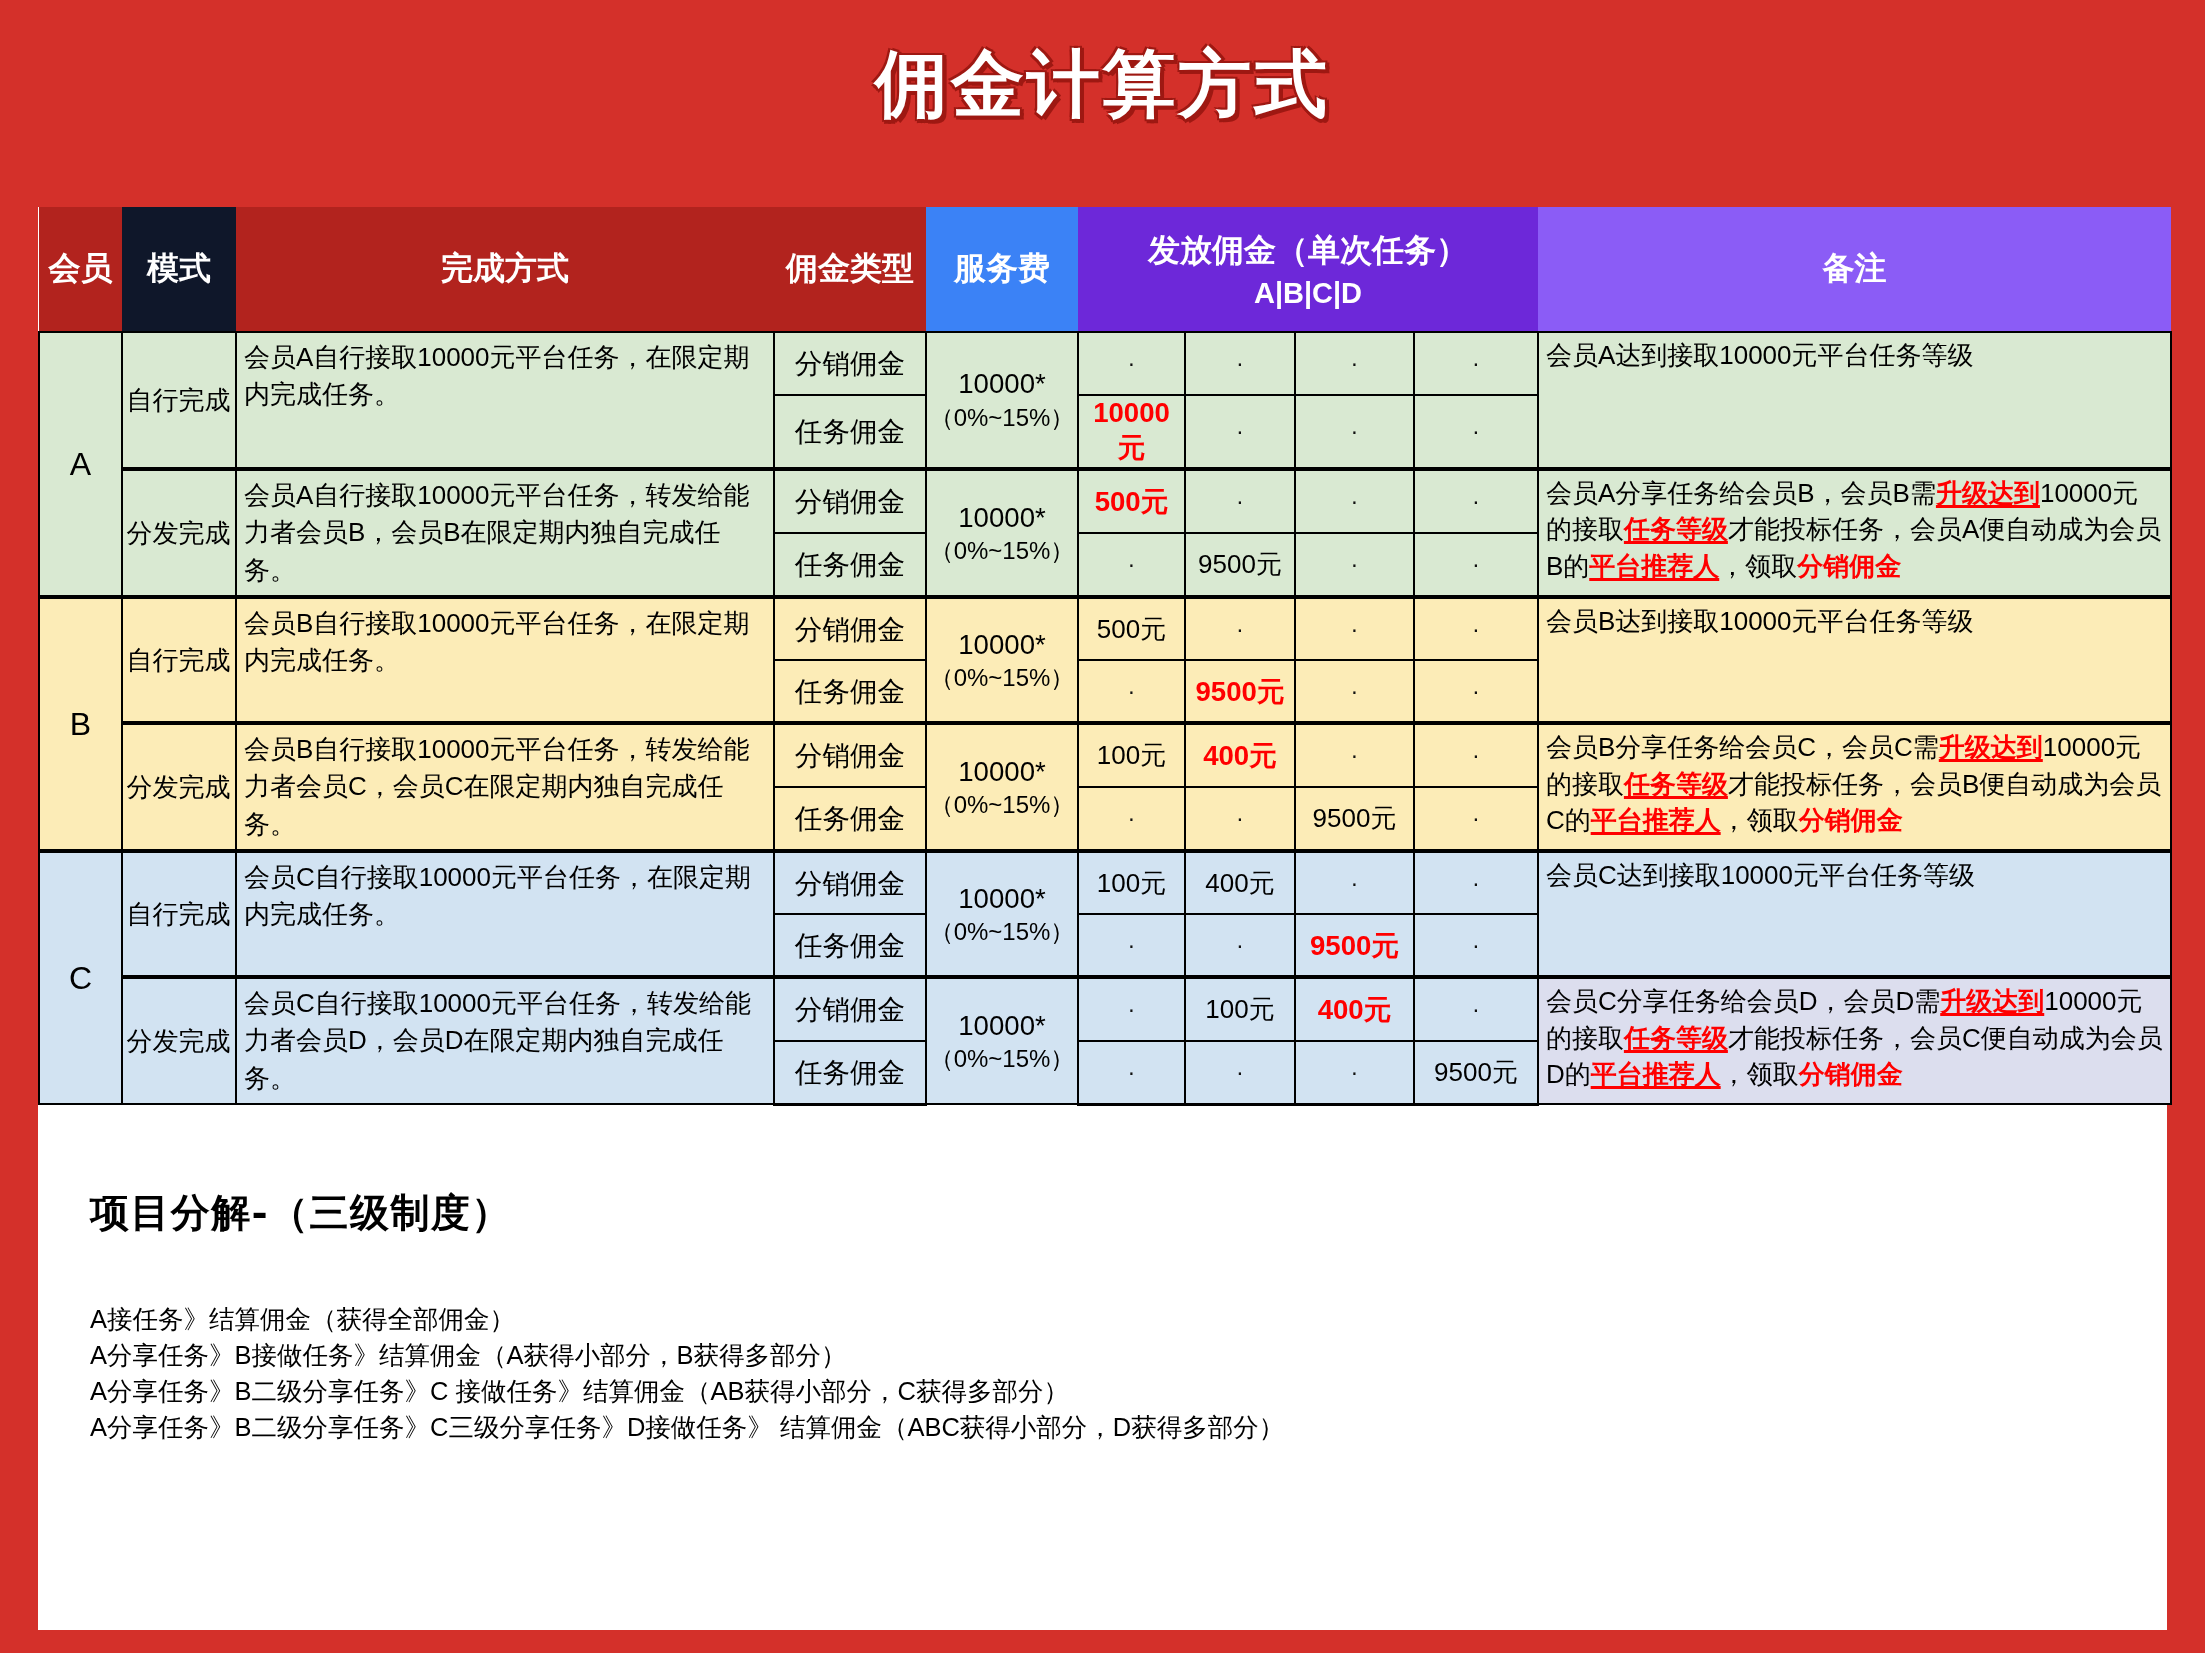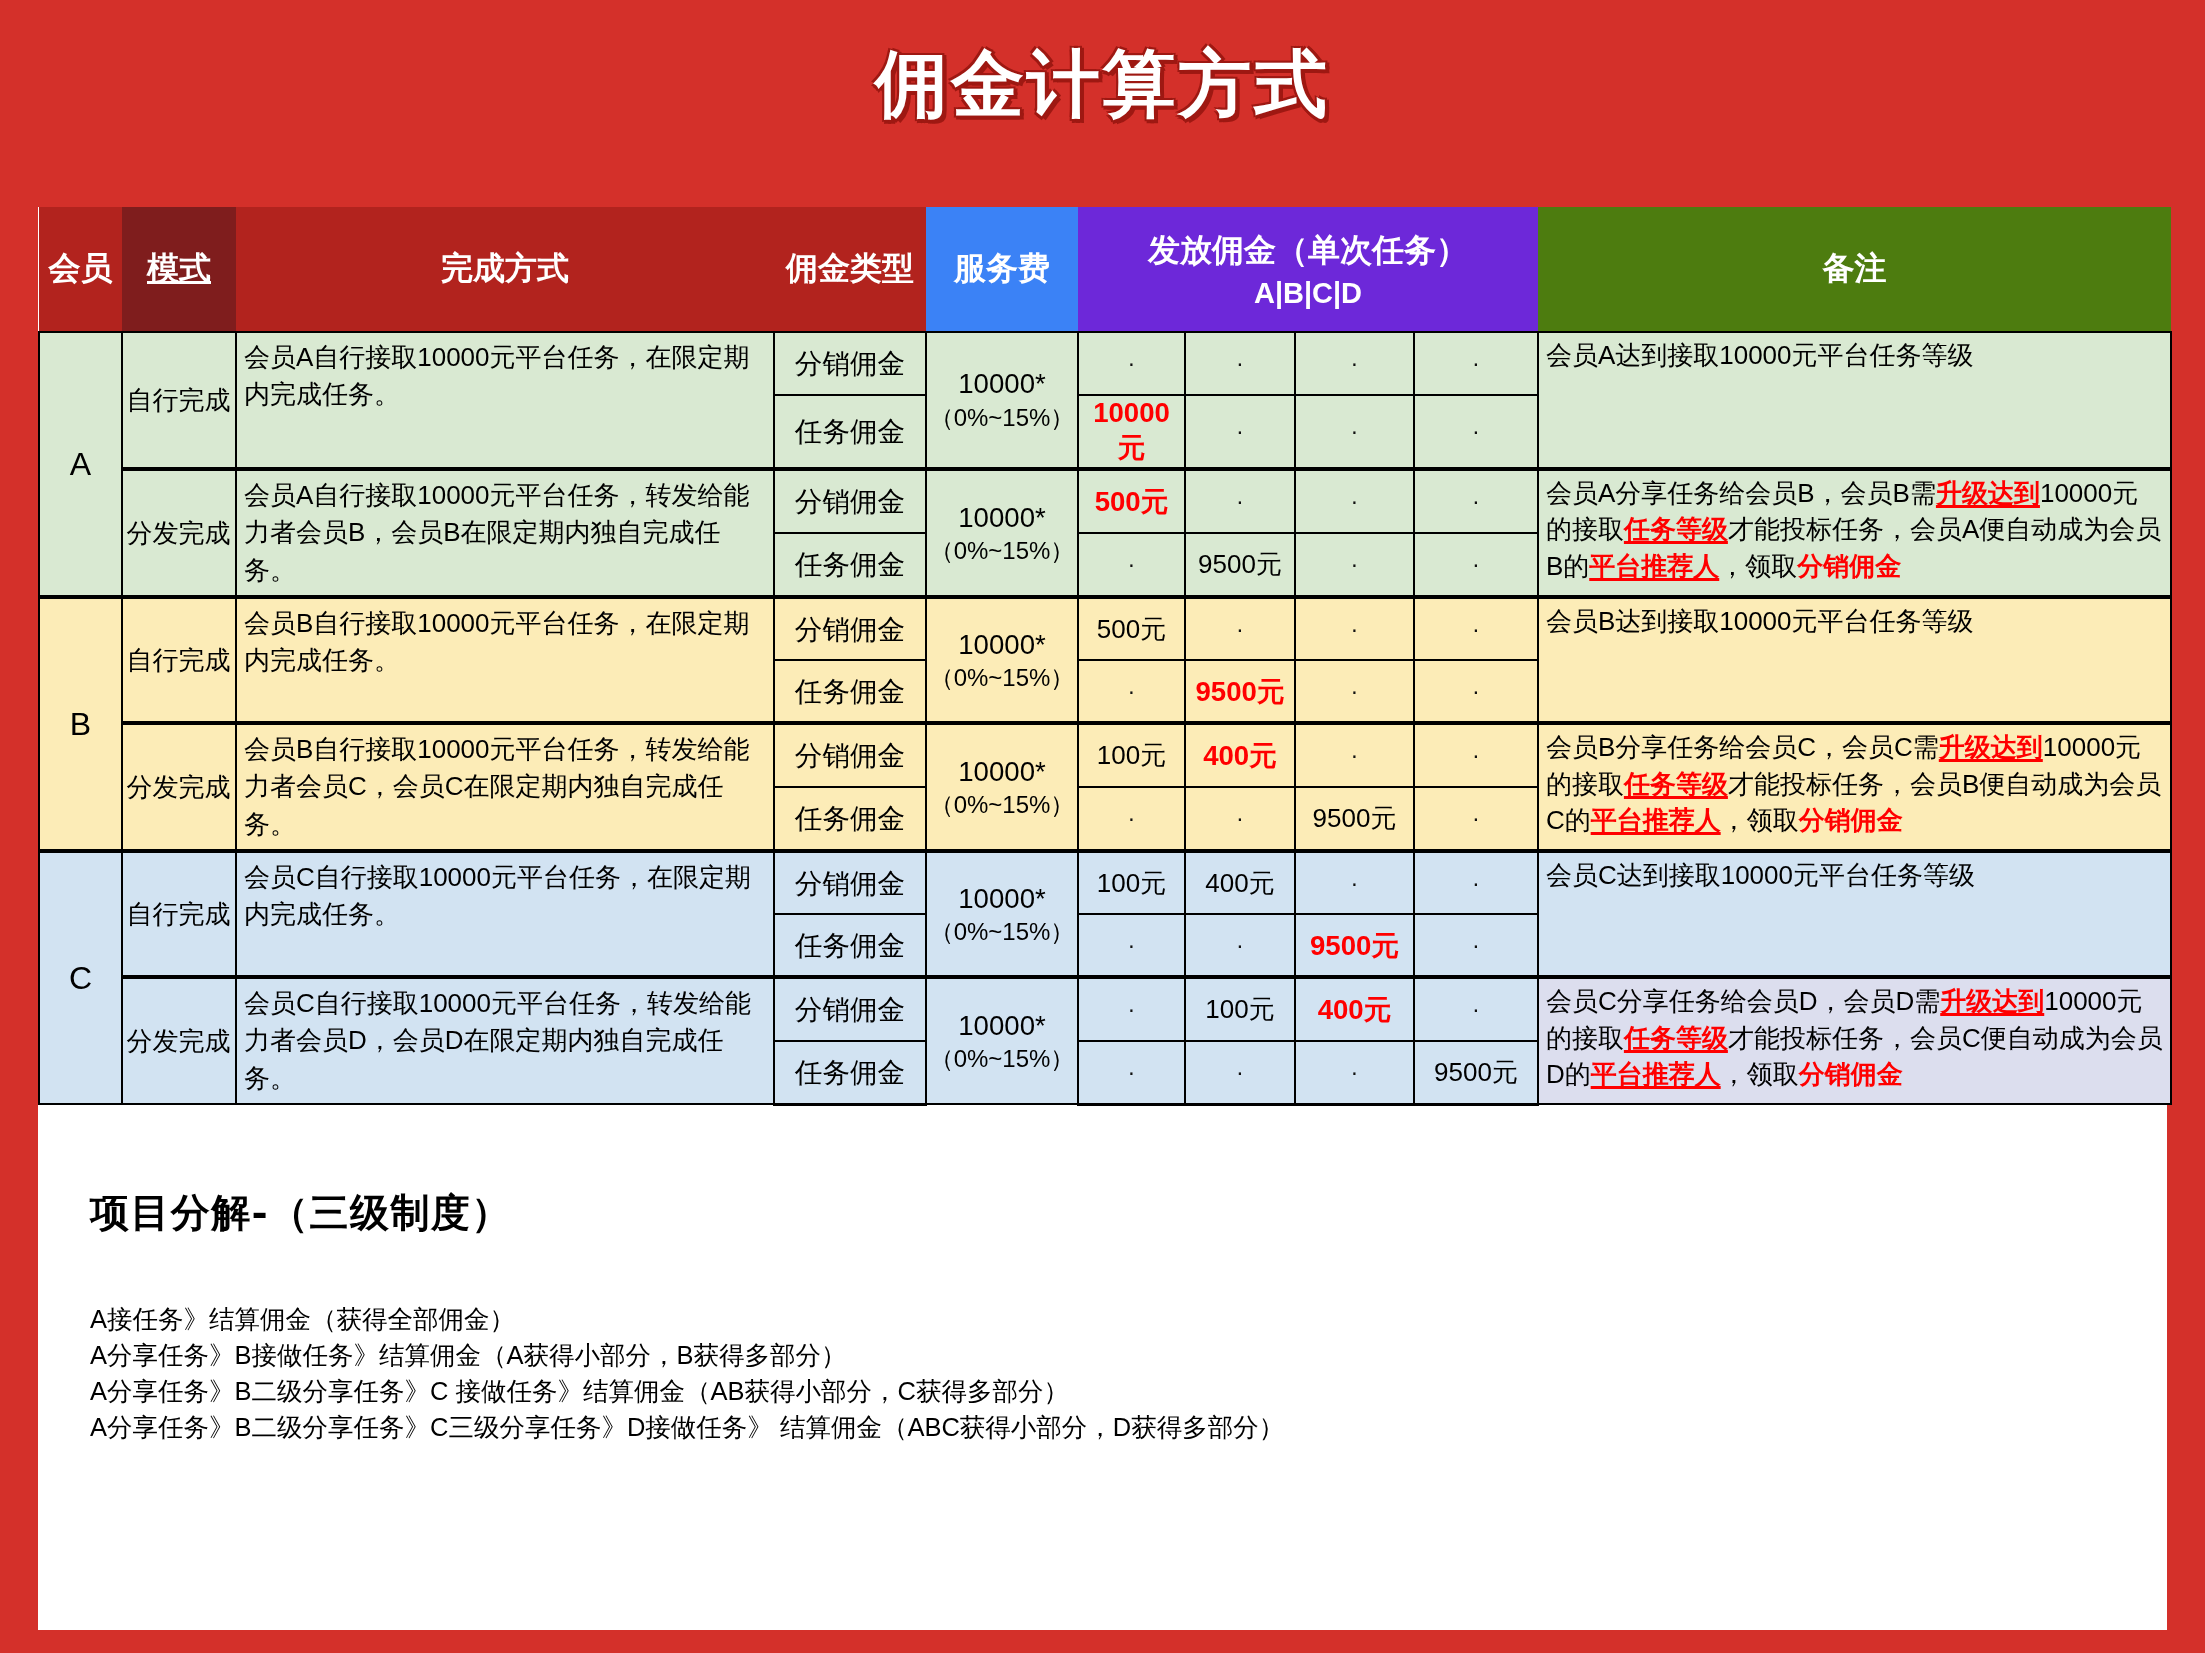--- a/index.html
+++ b/index.html
@@ -48,29 +48,29 @@
           <col style="width:152px">
         <col style="width:107px">
           <col style="width:110px">
           <col style="width:119px">
           <col style="width:124px">
           <col style="width:633px">
       </colgroup>
       <thead>
         <tr>
           <th style="background: rgb(178, 35, 30);">会员</th>
-          <th style="background: #7f1d1d; text-decoration: underline;">模式</th>
+          <th style="background: #0f172a;">模式</th>
           <th style="background: rgb(178, 35, 30);">完成方式</th>
           <th style="background: rgb(178, 35, 30);">佣金类型</th>
           <th style="background: #3b82f6;">服务费</th>
           <th colspan="4" style="background: #6d28d9;">
             <div>发放佣金（单次任务）</div>
             <div class="payout-sub">A|B|C|D</div>
           </th>
-          <th style="background: #4d7c0f;">备注</th>
+          <th style="background: #8b5cf6;">备注</th>
         </tr>
       </thead>
       <tbody>
 
         <tr style="--gbg: #d9e9d2;">
           <td class="member" rowspan="4">A</td>
           <td class="mode" rowspan="2">自行完成</td>
           <td class="completion" rowspan="2"><span class="b">会员A</span><span>自行接取10000元平台任务，在限定期内完成任务。</span></td>
           <td class="ctype">分销佣金</td>
           <td class="fee" rowspan="2">

